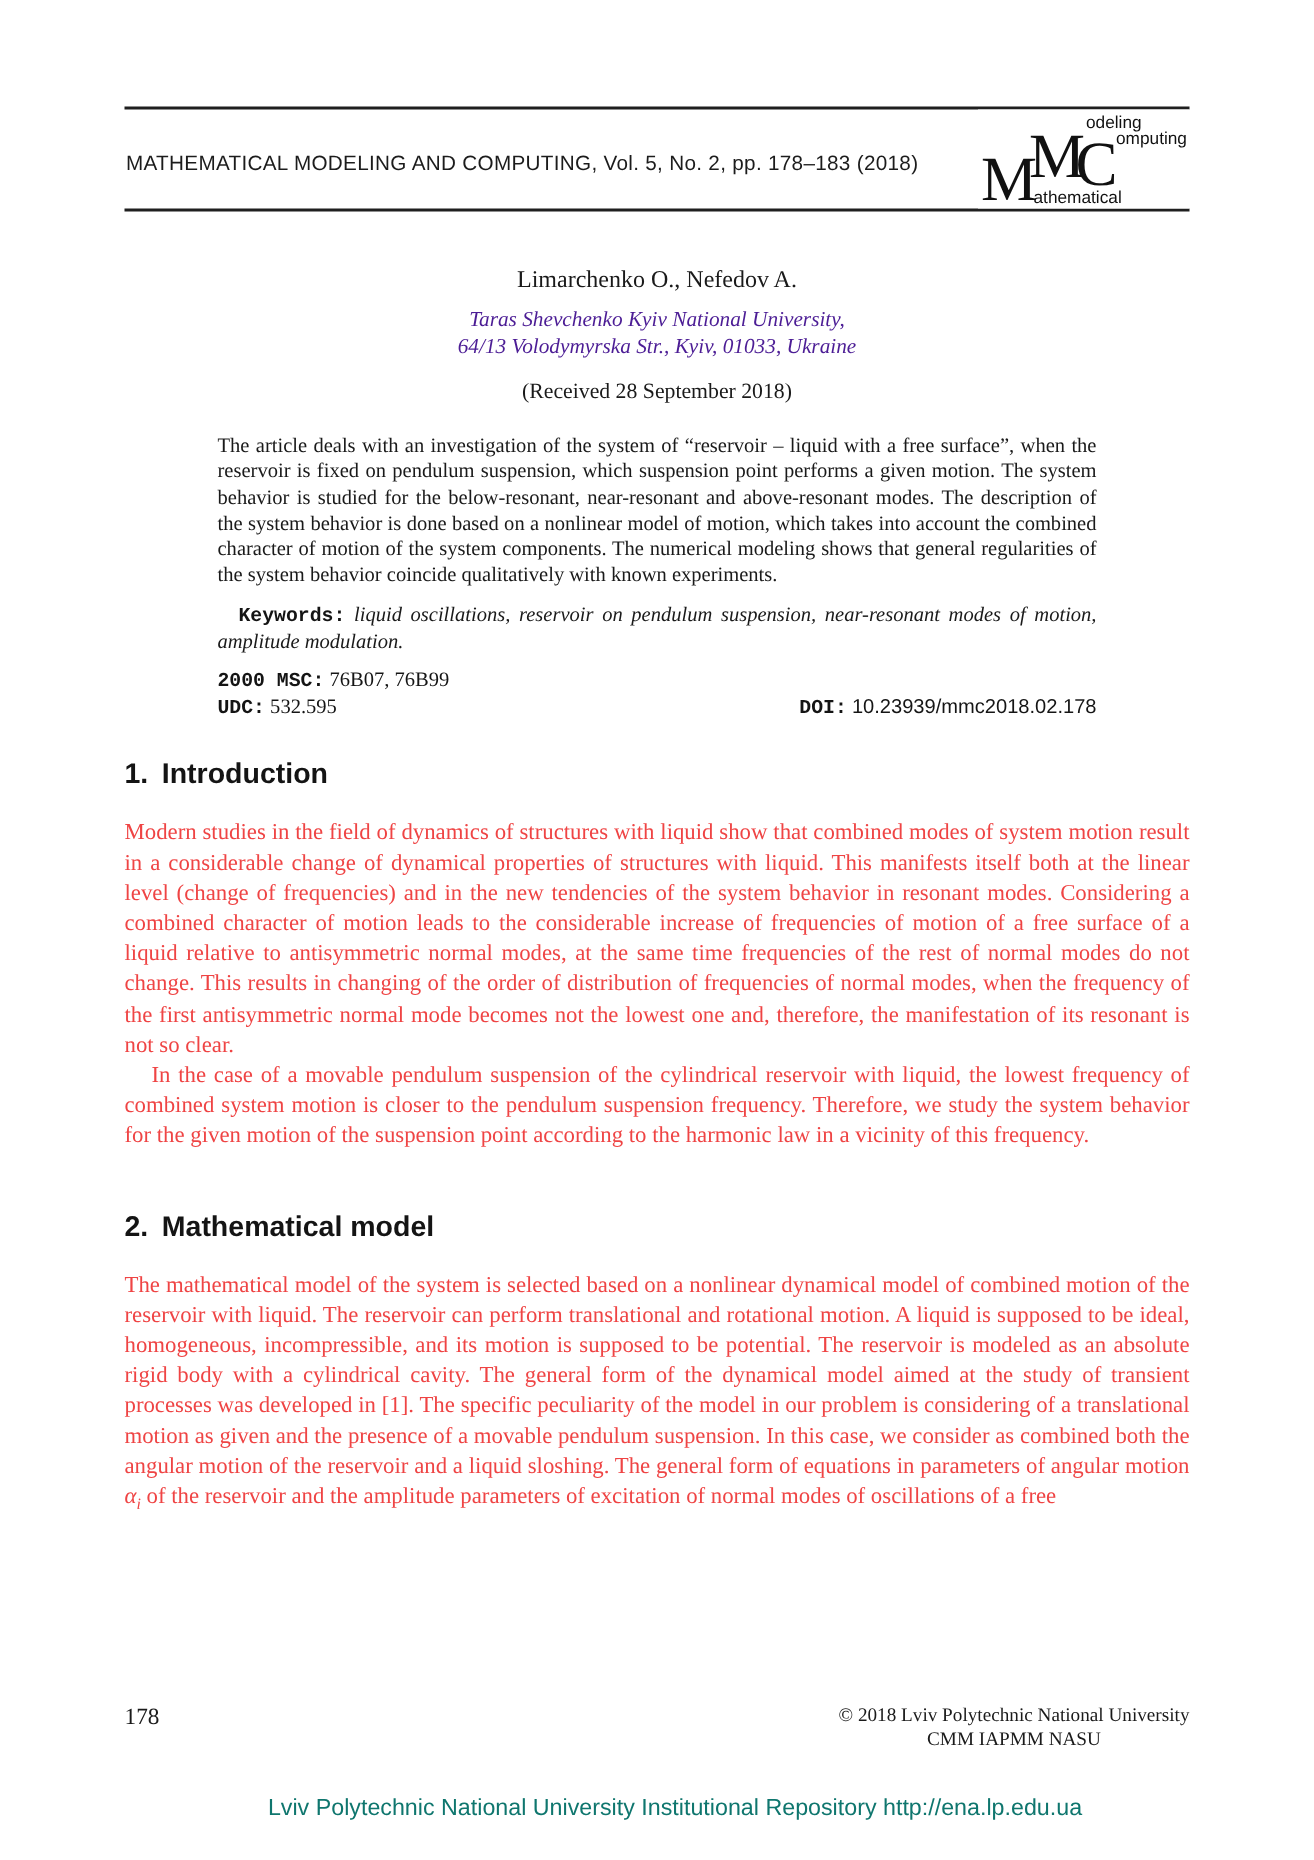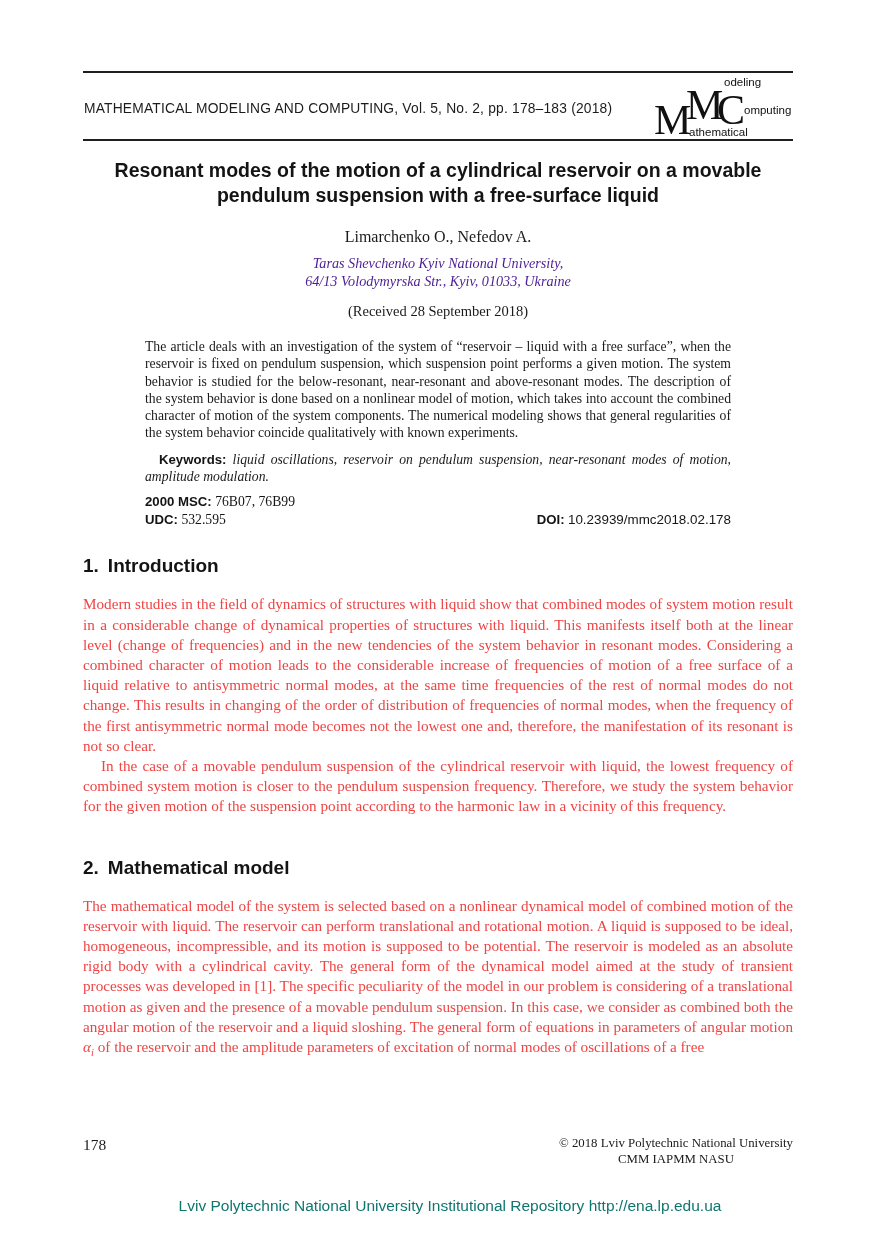--- a/index.html
+++ b/index.html
@@ -35,21 +35,21 @@
   }
   .logo .word {
     position: absolute;
     font-family: "Liberation Sans", sans-serif;
     font-size: 11.5px; line-height: 1; color: #111;
   }
   .logo-m2 { left: 34px; top: 11px; }
   .logo-c  { left: 65px; top: 16px; }
   .logo-m1 { left: 2px;  top: 26px; }
   .logo-word-modeling     { left: 72px;  top: 4px;  }
-  .logo-word-computing    { left: 92px;  top: 32px; }
+  .logo-word-computing    { left: 92px;  top: 15px; }
   .logo-word-mathematical { left: 37px;  top: 54px; }
 
   .content {
     position: absolute; left: 83px; top: 158px; width: 710px;
   }
   .title {
     font-family: "Liberation Sans", sans-serif;
     font-weight: bold; font-size: 19.5px; line-height: 25px;
     text-align: center; color: #141414;
   }
@@ -71,21 +71,21 @@
   .abstract {
     font-size: 13.7px; line-height: 17.3px;
     text-align: justify; color: #1a1a1a;
   }
   .kw-par {
     margin-top: 9px;
     font-size: 13.7px; line-height: 17.3px; text-align: justify;
   }
   .kw-par .indent-pad { display: inline-block; width: 14px; }
   .label {
-    font-family: Liberation Sans, sans-serif; font-weight: bold;
+    font-family: Liberation Mono, monospace; font-weight: bold;
     font-size: 13.2px; color: #141414;
   }
   .kw-text { font-style: italic; color: #1a1a1a; }
   .msc-line { margin-top: 9px; font-size: 13.7px; }
   .udc-doi-row {
     margin-top: 2px; display: flex; justify-content: space-between;
     font-size: 13.7px;
   }
   .doi-value { font-family: "Liberation Sans", sans-serif; font-size: 13.4px; }
 
@@ -132,24 +132,20 @@
 <div class="logo">
   <span class="big logo-m2">M</span>
   <span class="big logo-c">C</span>
   <span class="big logo-m1">M</span>
   <span class="word logo-word-modeling">odeling</span>
   <span class="word logo-word-computing">omputing</span>
   <span class="word logo-word-mathematical">athematical</span>
 </div>
 
 <div class="content">
-  <h1 class="title">
-    <span>Resonant modes of the motion of a cylindrical reservoir on a movable</span><br>
-    <span>pendulum suspension with a free-surface liquid</span>
-  </h1>
 
   <div class="authors">Limarchenko O., Nefedov A.</div>
 
   <div class="affiliation">
     <span>Taras Shevchenko Kyiv National University,</span><br>
     <span>64/13 Volodymyrska Str., Kyiv, 01033, Ukraine</span>
   </div>
 
   <div class="received">(Received 28 September 2018)</div>
 

